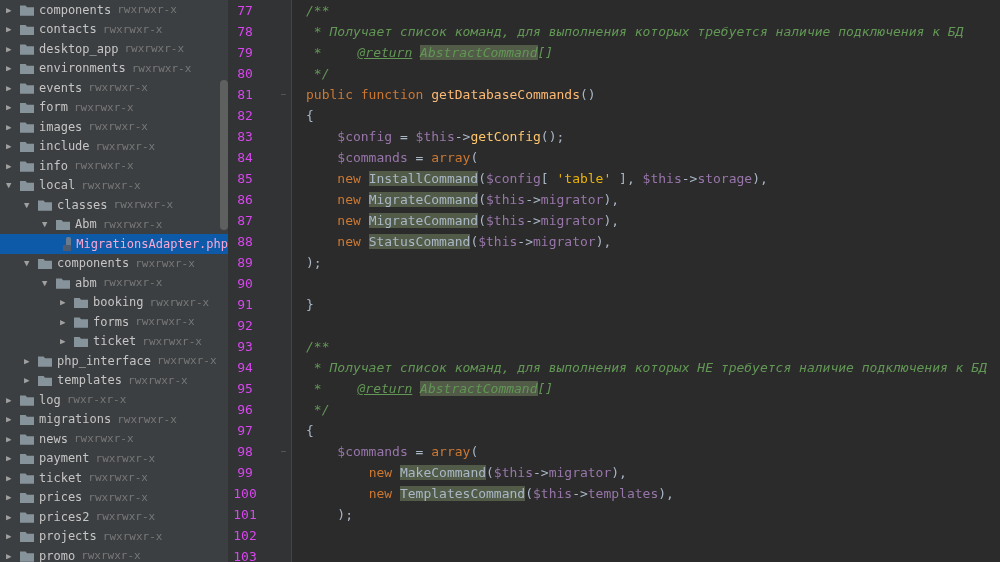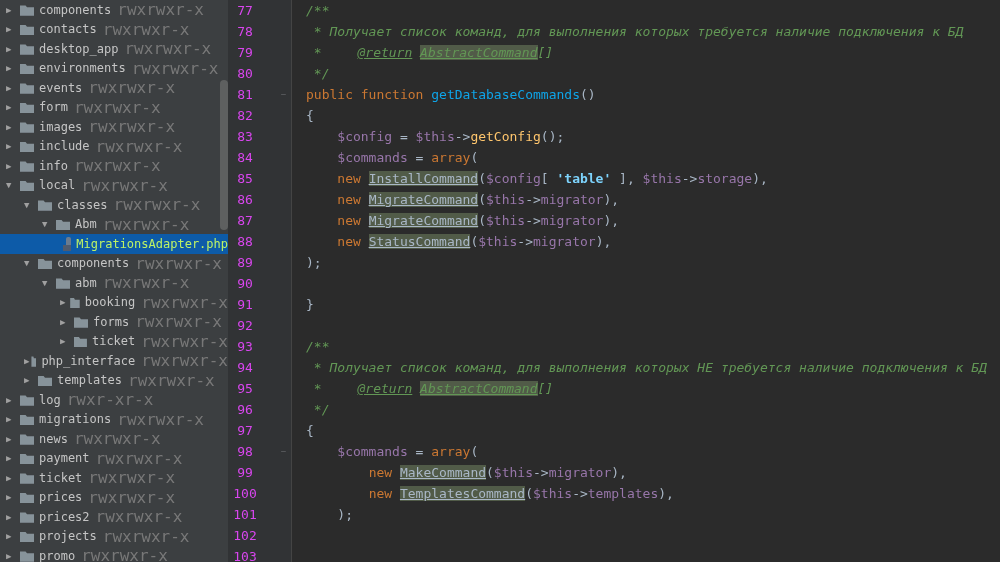--- a/index.html
+++ b/index.html
@@ -69,22 +69,22 @@
 .php-icon::after {
   content: "";
   position: absolute;
   bottom: 0;
   right: 0;
   width: 8px;
   height: 6px;
   background: #4f5b6e;
 }
 .item-name { color: #c5c5c5; }
-.item-perm { color: #787878; margin-left: 6px; font-size: 16px; }
-.selected .item-name { color: #bef264; }
+.item-perm { color: #787878; margin-left: 6px; font-size: 11px; }
+.selected .item-name { color: #f9a8d4; }
 
 .editor {
   flex: 1;
   display: flex;
   background: #2b2b2b;
   overflow: hidden;
   font-size: 13px;
 }
 .gutter {
   width: 48px;
@@ -103,25 +103,25 @@
 .fold-col .fm { height: 21px; line-height: 21px; text-align: center; font-size: 9px; color: #606366; }
 .code {
   flex: 1;
   padding-left: 14px;
   line-height: 21px;
 }
 .code .cl { height: 21px; white-space: pre; }
 .c-comment { color: #629755; font-style: italic; }
 .c-doc-tag { color: #629755; font-style: italic; text-decoration: underline; margin-left: 28px; }
 .c-keyword { color: #cc7832; }
-.c-func { color: #0ea5e9; }
+.c-func { color: #fdba74; }
 .c-var { color: #9876aa; }
-.c-string { color: #7dd3fc; font-weight: bold; }
+.c-string { color: #eab308; }
 .c-plain { color: #a9b7c6; }
-.c-hl { background: #515b48; text-decoration: underline; }
+.c-hl { background: #515b48; }
 .c-method { color: #ffc66d; }
 </style>
 </head>
 <body>
 
 <div class="sidebar">
   <div id="tree-root">
       <div class="tree-item" style="padding-left: 6px;">
         <span class="arrow">▶</span>
         <span class="folder-icon"></span>

